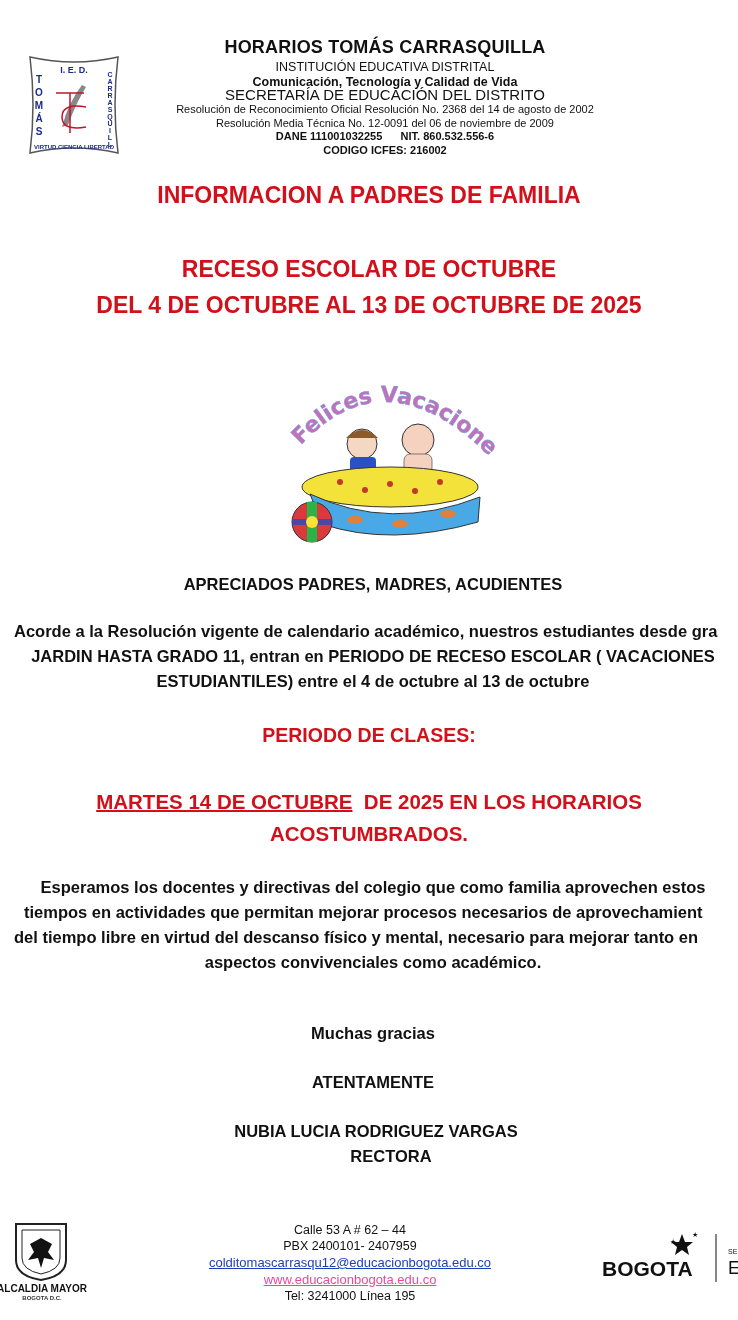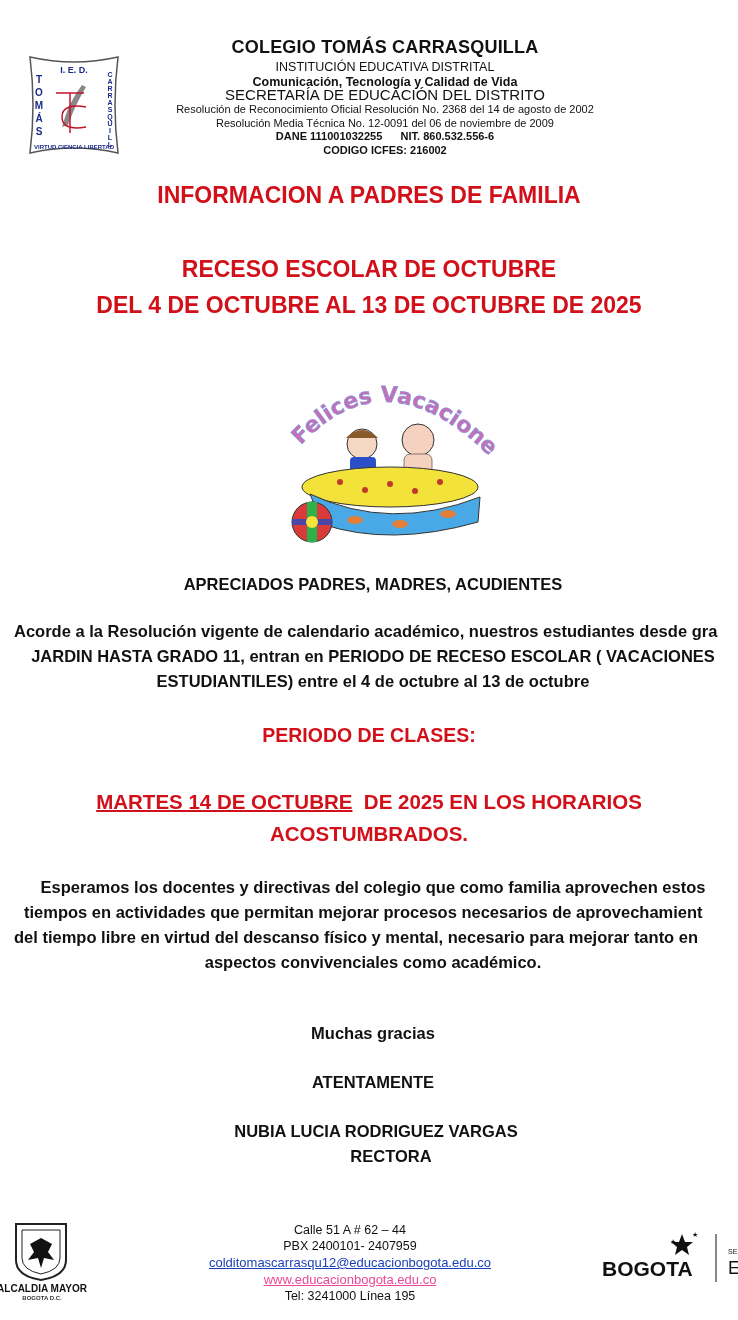--- a/index.html
+++ b/index.html
@@ -76,21 +76,21 @@
         <text x="86" y="94">L</text>
     </g>
     <path d="M58,32 Q44,50 38,74 L44,72 Q52,50 62,34 Z" fill="#888"></path>
     <line x1="32" y1="40" x2="60" y2="40" stroke="#c0142a" stroke-width="1.5"></line>
     <line x1="46" y1="40" x2="46" y2="80" stroke="#c0142a" stroke-width="1.5"></line>
     <path d="M62,54 Q38,50 38,64 Q38,78 62,74" fill="none" stroke="#c0142a" stroke-width="1.5"></path>
     <text x="50" y="96" font-size="6" font-weight="bold" text-anchor="middle" fill="#1a2a8a" font-family="Liberation Sans, sans-serif">VIRTUD CIENCIA LIBERTAD</text>
   </svg>
 </div>
 
-<div class="hdr h-title">COLEGIO TOMÁS CARRASQUILLA</div>
+<div class="hdr h-title">HORARIOS TOMÁS CARRASQUILLA</div>
 <div class="hdr h-inst">INSTITUCIÓN EDUCATIVA DISTRITAL</div>
 <div class="hdr h-com">Comunicación, Tecnología y Calidad de Vida</div>
 <div class="hdr h-sec">SECRETARÍA DE EDUCACIÓN DEL DISTRITO</div>
 <div class="hdr h-res1">Resolución de Reconocimiento Oficial Resolución No. 2368 del 14 de agosto de 2002</div>
 <div class="hdr h-res2">Resolución Media Técnica No. 12-0091 del 06 de noviembre de 2009</div>
 <div class="hdr h-dane" style="white-space:pre;">DANE 111001032255      NIT. 860.532.556-6</div>
 <div class="hdr h-icfes">CODIGO ICFES: 216002</div>
 
 <div class="abs center red t1">INFORMACION A PADRES DE FAMILIA</div>
 <div class="abs center red t2">RECESO ESCOLAR DE OCTUBRE</div>
@@ -155,21 +155,21 @@
 <div class="abs alcaldia">
   <svg width="90" height="82" viewBox="0 0 90 82">
     <path d="M16,4 L66,4 L66,40 Q66,56 41,60 Q16,56 16,40 Z" fill="#fff" stroke="#222" stroke-width="2"></path>
     <path d="M22,10 L60,10 L60,38 Q60,50 41,54 Q22,50 22,38 Z" fill="none" stroke="#222" stroke-width="1"></path>
     <path d="M41,18 L30,24 L34,32 L28,40 L38,38 L41,48 L44,38 L54,40 L48,32 L52,24 Z" fill="#111"></path>
     <text x="42" y="72" font-size="10" font-weight="bold" text-anchor="middle" fill="#111" font-family="Liberation Sans, sans-serif">ALCALDIA MAYOR</text>
     <text x="42" y="80" font-size="6" font-weight="bold" text-anchor="middle" fill="#333" font-family="Liberation Sans, sans-serif">BOGOTA D.C.</text>
   </svg>
 </div>
 
-<div class="foot f1">Calle 51 A # 62 – 44</div>
+<div class="foot f1">Calle 53 A # 62 – 44</div>
 <div class="foot f2">PBX 2400101- 2407959</div>
 <div class="foot f3">colditomascarrasqu12@educacionbogota.edu.co</div>
 <div class="foot f4">www.educacionbogota.edu.co</div>
 <div class="foot f5">Tel: 3241000 Línea 195</div>
 
 <div class="abs bogota">
   <svg width="138" height="60" viewBox="0 0 138 60">
     <polygon points="82,6 85,14 93,14 87,19 89,27 82,22 75,27 77,19 71,14 79,14" fill="#111"></polygon>
     <text x="70" y="16" font-size="7" fill="#111">★</text>
     <text x="92" y="9" font-size="7" fill="#111">★</text>

